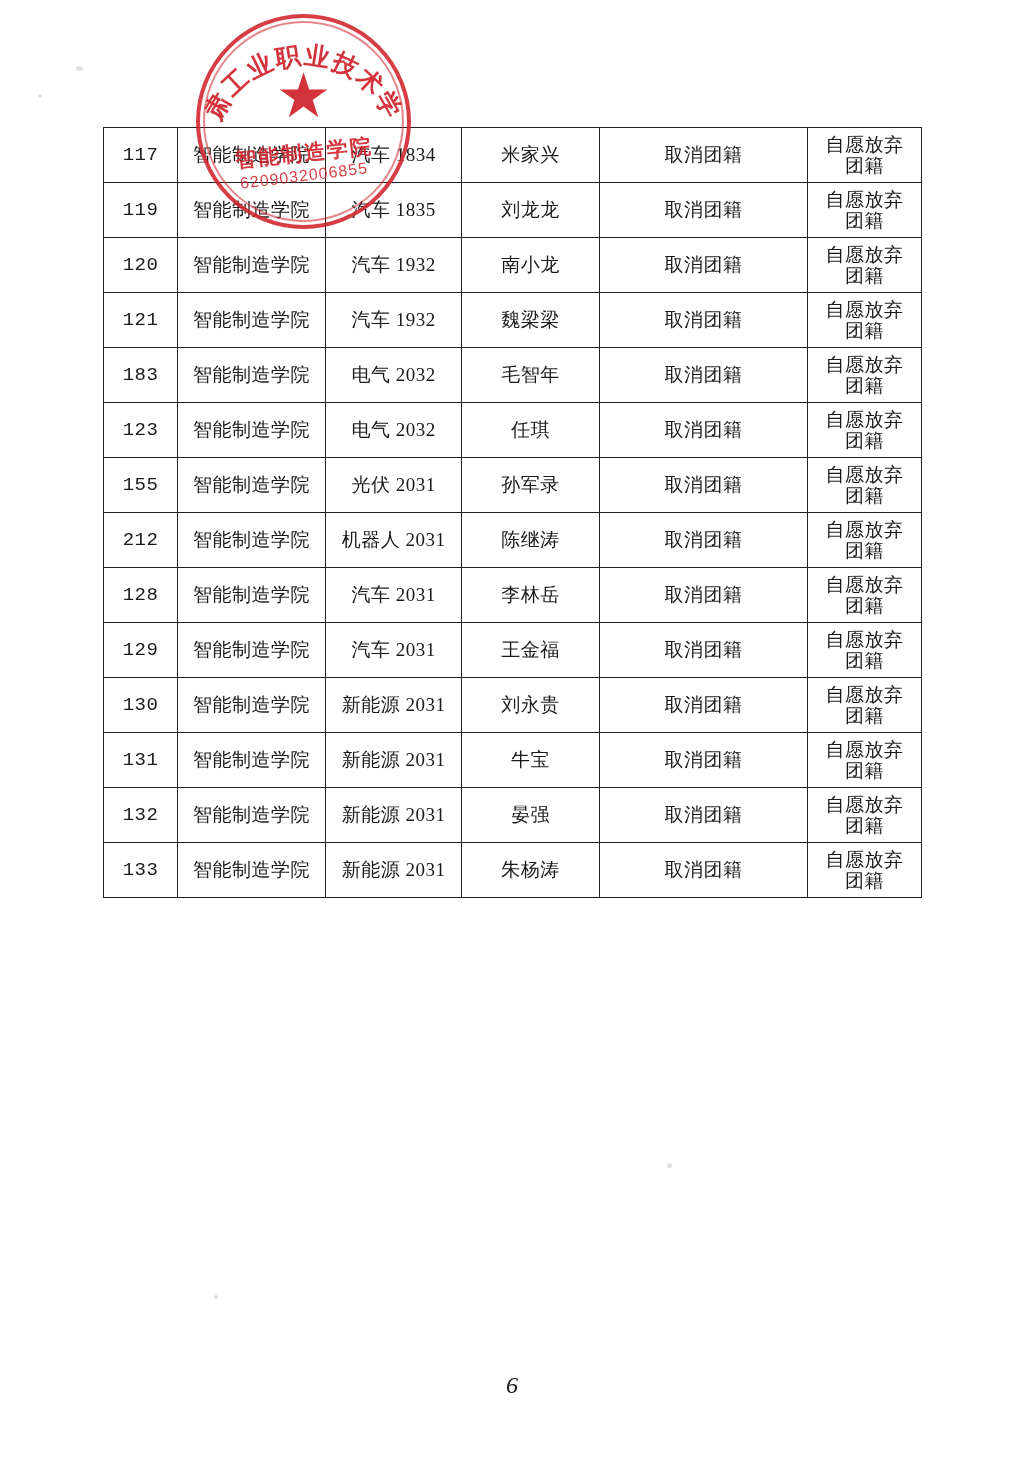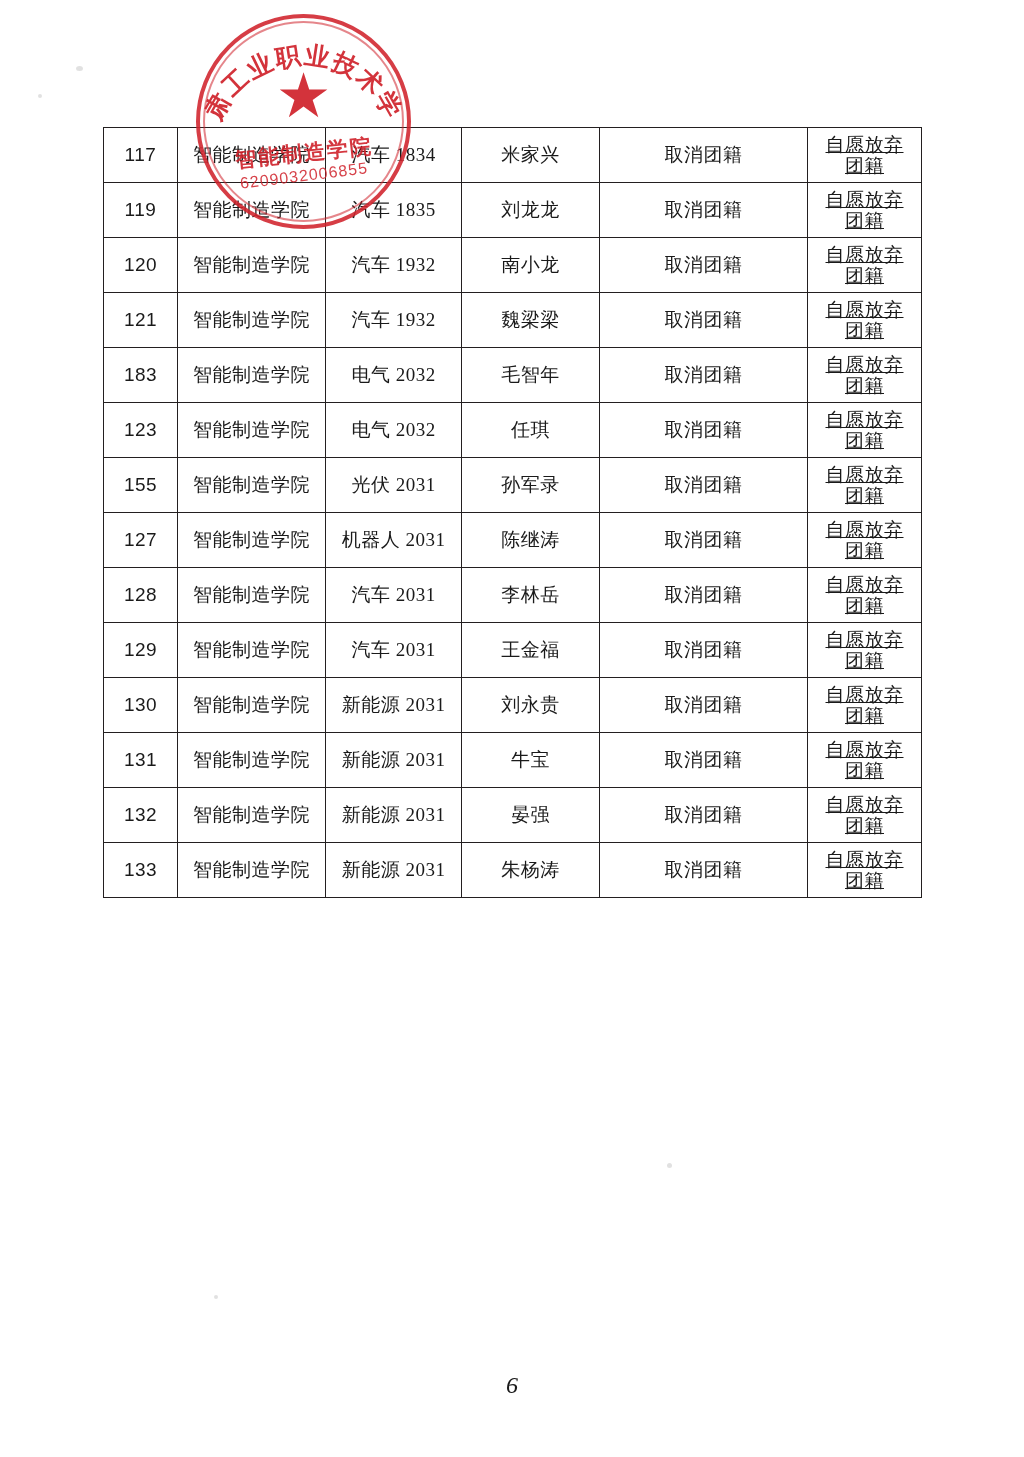--- a/index.html
+++ b/index.html
@@ -50,27 +50,27 @@
     letter-spacing: .5px;
     padding: 0 2px;
   }
   col.c-idx    { width: 74px; }
   col.c-col    { width: 148px; }
   col.c-class  { width: 136px; }
   col.c-name   { width: 138px; }
   col.c-action { width: 208px; }
   col.c-reason { width: 114px; }
 
-  td.idx    { font-size: 19px; font-family: Liberation Sans, sans-serif; }
+  td.idx    { font-size: 19px; font-family: Liberation Mono, monospace; }
   td.reason {
     font-size: 18px;
     line-height: 1.12;
     letter-spacing: 0;
   }
-  td.reason span { display: block; text-decoration: underline; }
+  td.reason span { display: block; }
 
   
   .seal {
     position: absolute;
     left: 196px;
     top: 14px;
     width: 215px;
     height: 215px;
     pointer-events: none;
   }
@@ -241,21 +241,21 @@
         <td class="college">智能制造学院</td>
         <td class="class">光伏 2031</td>
         <td class="name">孙军录</td>
         <td class="action">取消团籍</td>
         <td class="reason">
           <span>自愿放弃</span>
           <span>团籍</span>
         </td>
       </tr>
       <tr>
-        <td class="idx">127</td>
+        <td class="idx">212</td>
         <td class="college">智能制造学院</td>
         <td class="class">机器人 2031</td>
         <td class="name">陈继涛</td>
         <td class="action">取消团籍</td>
         <td class="reason">
           <span>自愿放弃</span>
           <span>团籍</span>
         </td>
       </tr>
       <tr>

